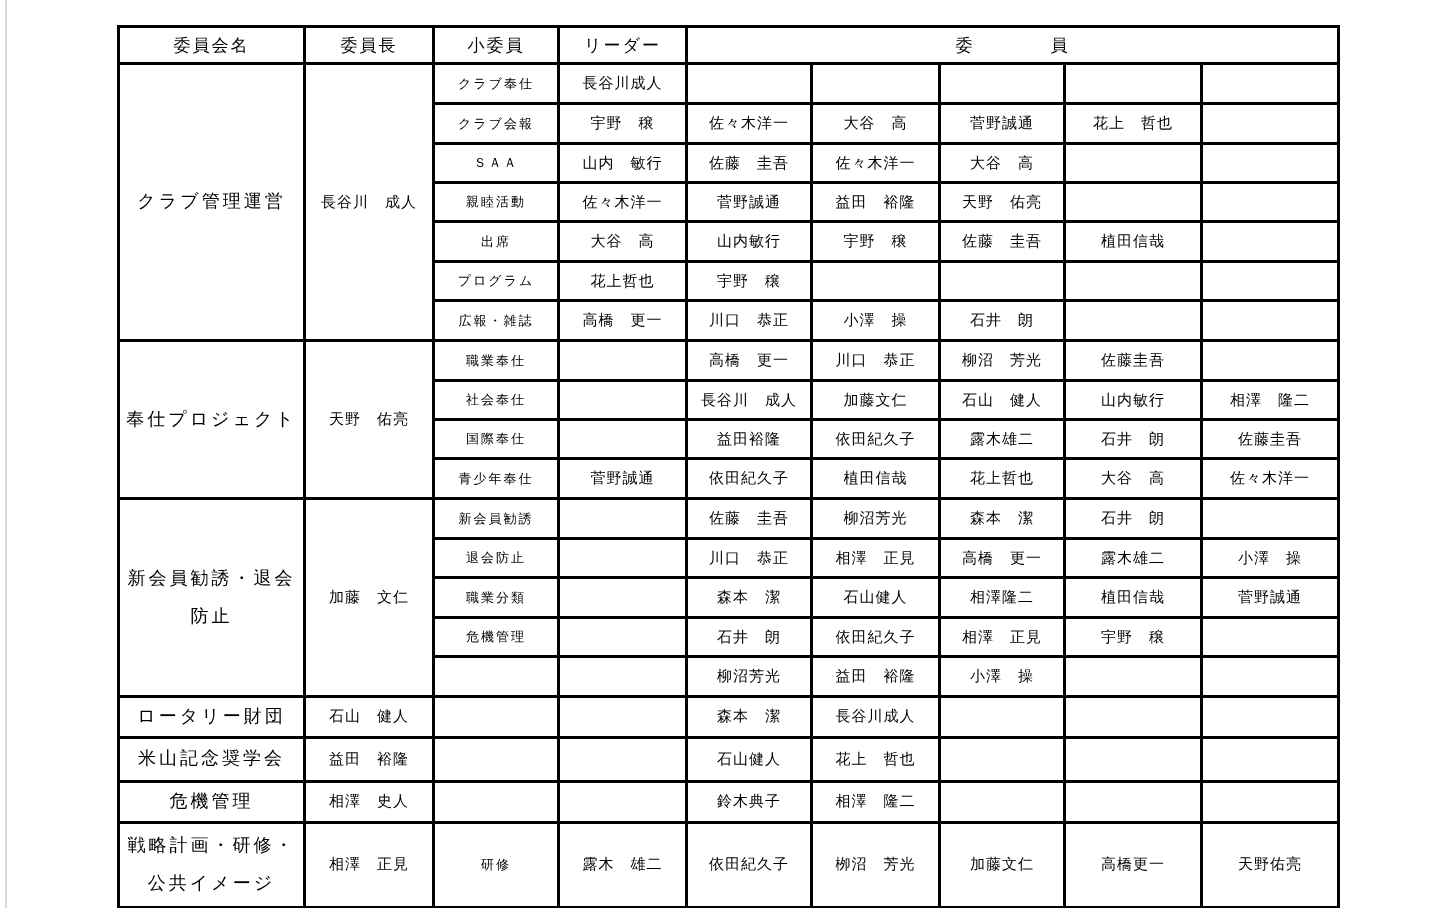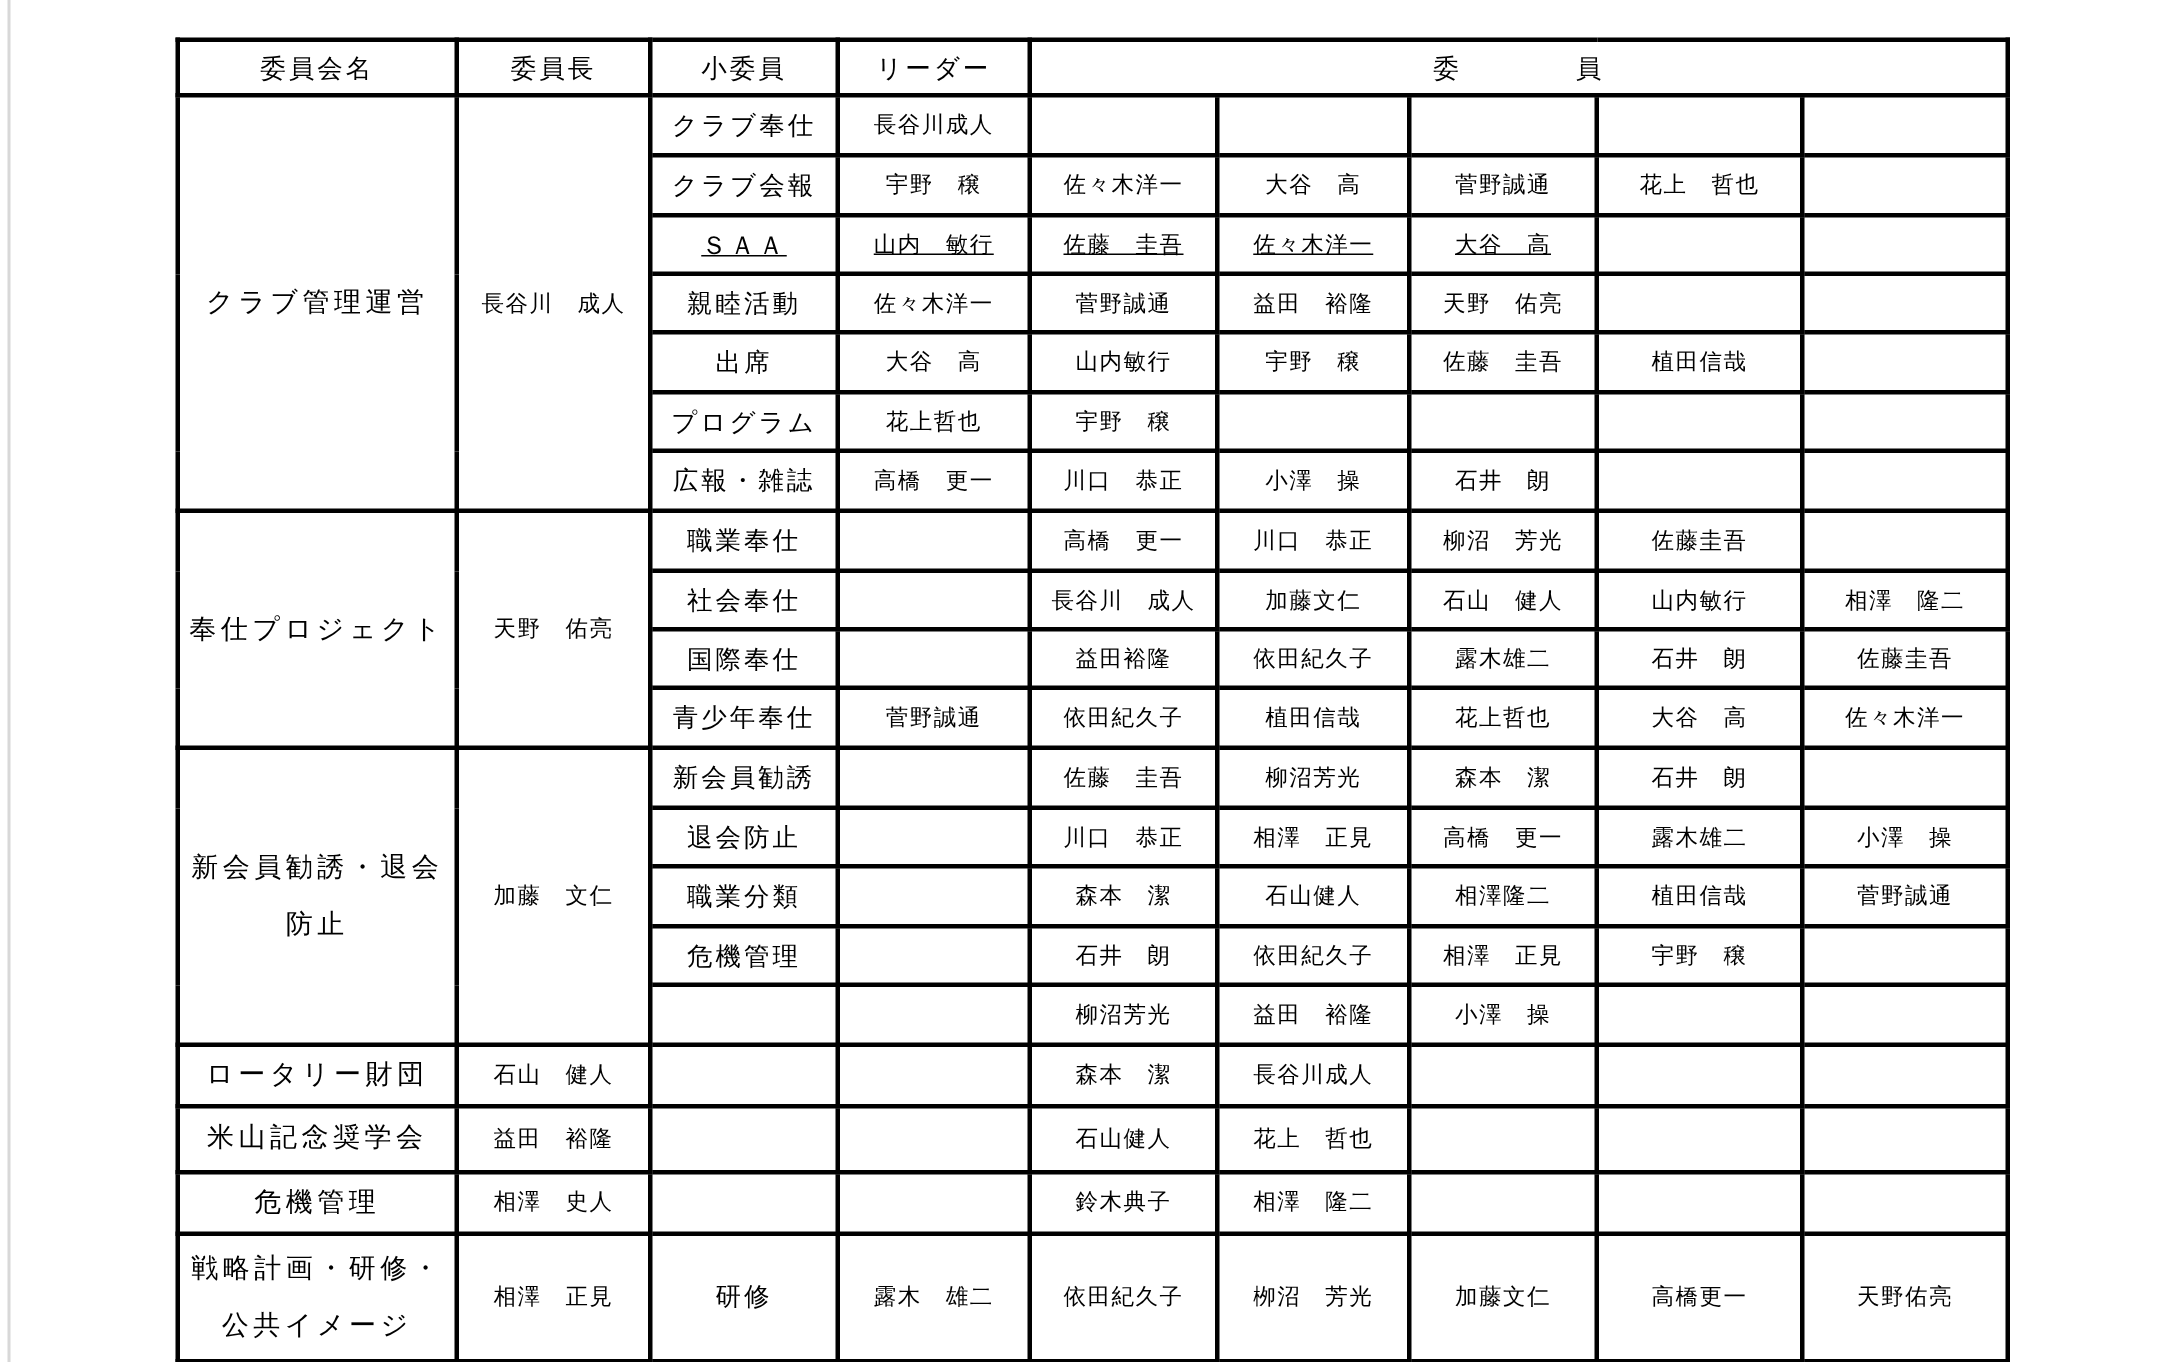--- a/index.html
+++ b/index.html
@@ -22,21 +22,21 @@
     background:#ffffff;color:#000;
     font-weight:normal;
   }
   td.blue, th.blue{background:#b4c7e7;}
   th.head{
     font-family:"Liberation Sans",sans-serif;
     font-size:17px;font-weight:bold;letter-spacing:2px;
   }
   td.g{ 
     font-family:"Liberation Sans",sans-serif;
-    font-size:17px;letter-spacing:2px;
+    font-size:13px;letter-spacing:2px;
   }
   td.g1{ 
     font-family:"Liberation Sans",sans-serif;
     font-size:18px;letter-spacing:3px;line-height:2.1;
   }
   td.name{
     font-family:"DejaVu Serif","Liberation Serif",serif;
     font-size:15px;letter-spacing:1px;
   }
   td.al-left{text-align:left;padding-left:5px;}
@@ -79,21 +79,21 @@
       </tr>
       <tr style="height: 40px;">
         <td class="blue g">クラブ会報</td>
         <td class="name">宇野　穣</td>
         <td class="name">佐々木洋一</td>
         <td class="name">大谷　高</td>
         <td class="name">菅野誠通</td>
         <td class="name">花上　哲也</td>
         <td class=""></td>
       </tr>
-      <tr style="height: 39px; text-decoration: underline;">
+      <tr style="height: 39px;">
         <td class="blue g">ＳＡＡ</td>
         <td class="name">山内　敏行</td>
         <td class="name">佐藤　圭吾</td>
         <td class="name">佐々木洋一</td>
         <td class="name">大谷　高</td>
         <td class=""></td>
         <td class=""></td>
       </tr>
       <tr style="height: 39px;">
         <td class="blue g">親睦活動</td>

